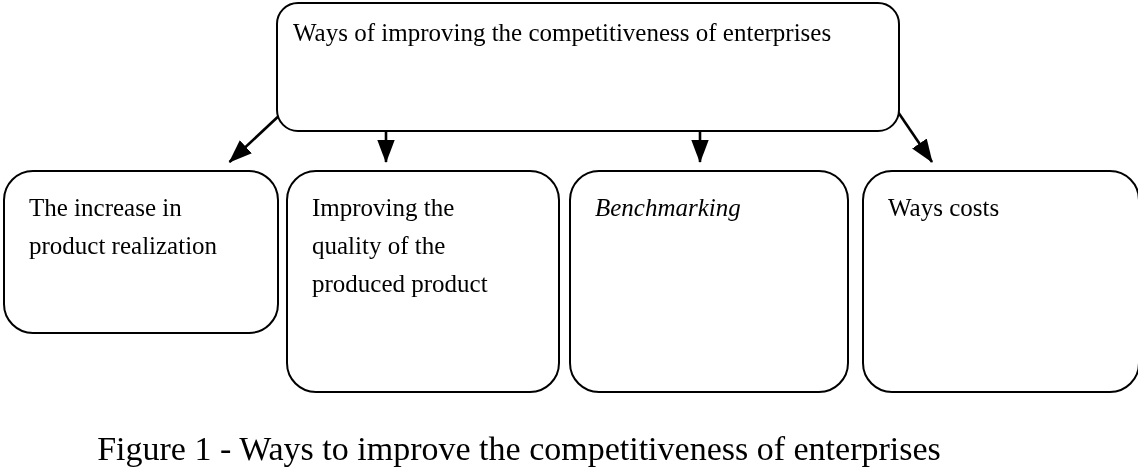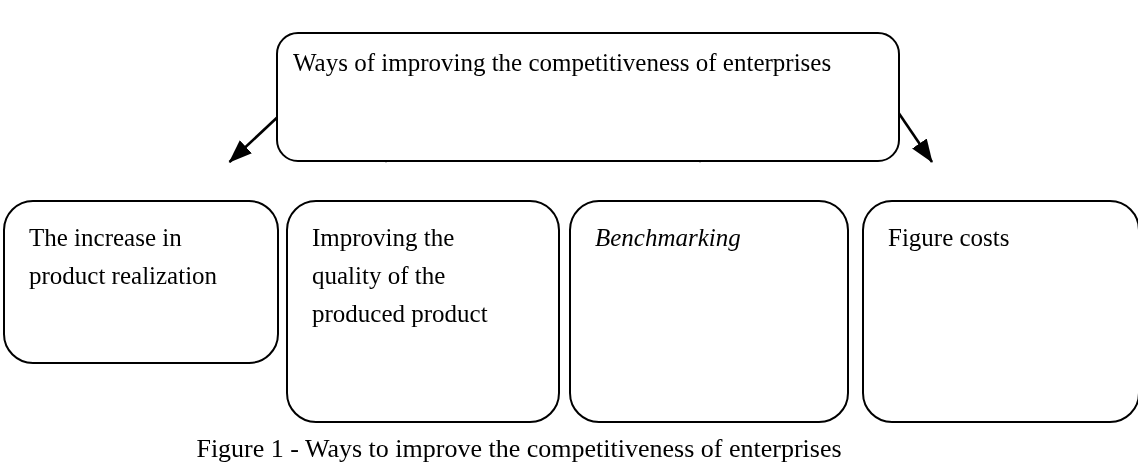--- a/index.html
+++ b/index.html
@@ -25,21 +25,20 @@
     width: 1138px;
     height: 469px;
     pointer-events: none;
   }
   .node {
     position: absolute;
     box-sizing: border-box;
     background: #ffffff;
     border: 2px solid #000000;
     border-radius: 30px;
-    margin-top: 30px;
   }
   .node-text {
     position: absolute;
     left: 24px;
     top: 12px;
     right: 14px;
     font-size: 25px;
     line-height: 38px;
     white-space: pre-line;
     letter-spacing: 0px;
@@ -65,21 +64,21 @@
   #node-quality .node-text   { left: 24px; top: 17px; }
   #node-benchmark .node-text { left: 24px; top: 17px; }
   #node-lowercost .node-text { left: 24px; top: 17px; }
 
   #figure-caption {
     position: absolute;
     left: 0;
     top: 432px;
     width: 1038px;
     text-align: center;
-    font-size: 26px;
+    font-size: 34px;
     line-height: 34px;
   }
 </style>
 </head>
 <body>
 
 <div id="figure-root">
 
   <svg id="edges-layer" viewBox="0 0 1138 469" width="1138" height="469" xmlns="http://www.w3.org/2000/svg">
     <defs>
@@ -110,18 +109,18 @@
     <div class="node-text">Improving the
 quality of the
 produced product</div>
   </div>
 
   <div class="node" id="node-benchmark">
     <div class="node-text">Benchmarking</div>
   </div>
 
   <div class="node" id="node-lowercost">
-    <div class="node-text">Figure costs</div>
+    <div class="node-text">Ways costs</div>
   </div>
 
   <div id="figure-caption">Figure 1 - Ways to improve the competitiveness of enterprises</div>
 
 </div>
 
 </body></html>

